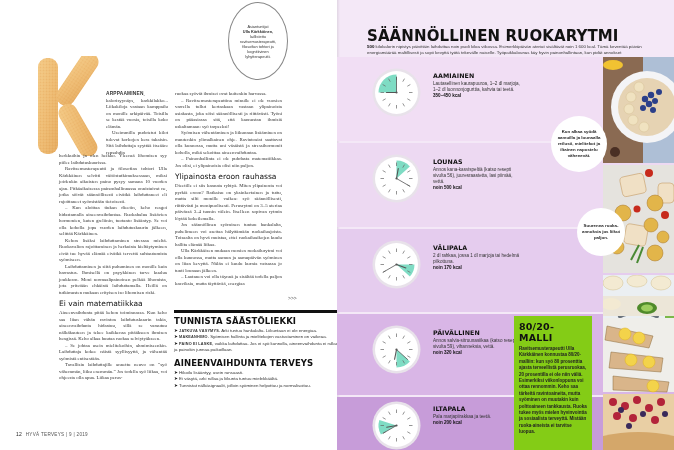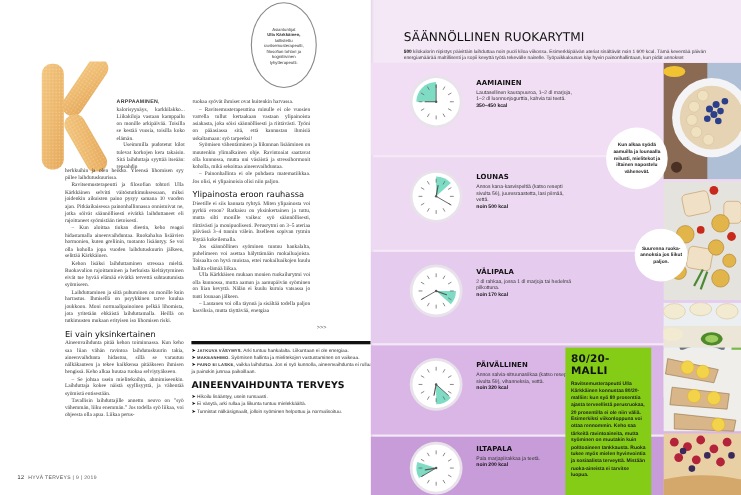--- a/index.html
+++ b/index.html
@@ -28,21 +28,21 @@
   .factbox .item b { font-size: 3.8px; letter-spacing: 0.2px; }
   .factbox .arr { color: #111; font-size: 4.6px; }
   .factbox h3.second { margin-top: 5px; }
 
   .folio { position: absolute; left: 16px; top: 431px; font-family: "Liberation Sans", sans-serif; font-size: 4.6px; color: #555; letter-spacing: 0.3px; }
   .folio .pn { color: #222; font-size: 5px; margin-right: 2px; }
 
   
   .right-page { position: absolute; left: 337px; top: 0; width: 337px; height: 450px; background: #f4e8f7; overflow: hidden; }
   .right-page .spine { position: absolute; left: 0; top: 0; width: 3px; height: 450px; background: linear-gradient(90deg, rgba(0,0,0,0.08), rgba(0,0,0,0)); }
-  .rtitle { position: absolute; left: 30px; top: 27px; font-family: "DejaVu Sans", sans-serif; font-weight: normal; font-size: 11px; color: #111; letter-spacing: 0.1px; }
+  .rtitle { position: absolute; left: 30px; top: 27px; font-family: "DejaVu Sans", sans-serif; font-weight: bold; font-size: 15px; color: #111; letter-spacing: 0.1px; }
   .rintro { position: absolute; left: 30px; top: 44px; width: 280px; font-family: "Liberation Sans", sans-serif; font-size: 4.4px; line-height: 6.3px; color: #333; }
   .rintro b { color: #111; }
 
   .meal-row { position: absolute; left: 0; width: 337px; }
   .meal-row .clock { position: absolute; left: 38px; width: 43px; height: 43px; border-radius: 50%; background: #fff; box-shadow: 0 0 0 2.5px #e8e2ea; }
   .meal-row svg { width: 43px; height: 43px; }
   .meal-text { position: absolute; left: 96px; font-family: "Liberation Sans", sans-serif; }
   .meal-text .mname { font-family: "DejaVu Sans", sans-serif; font-weight: bold; font-size: 6.3px; color: #111; letter-spacing: 0.1px; margin-bottom: 1.5px; }
   .meal-text .mdesc { font-size: 4.6px; line-height: 6.1px; color: #333; width: 90px; }
   .meal-text .mkcal { font-weight: bold; font-size: 4.6px; line-height: 6.1px; color: #111; }
@@ -98,41 +98,42 @@
     <p class="noind"><span class="lead">ARPPAAMINEN</span><span>, kalorisyynäys, karkkilakko... Liikakiloja vastaan kamppailu on monille arkipäivää. Toisilla se kestää vuosia, toisilla koko elämän.</span></p>
     <p>Useimmilla pudotetut kilot tulevat korkojen kera takaisin. Sitä laihduttaja syyttää itseään: repsahdin</p>
   </div>
 
   <div class="body-text col1b">
     <p class="noind">herkkuihin ja olen heikko. Yleensä lihomisen syy piilee laihdutuskuurissa.</p>
     <p>Ravitsemusterapeutti ja filosofian tohtori Ulla Kärkkäinen selvitti väitöstutkimuksessaan, miksi joidenkin aikuisten paino pysyy samana 10 vuoden ajan. Pitkäaikaisessa painonhallinnassa onnistuivat ne, jotka söivät säännöllisesti eivätkä laihduttaneet eli rajoittaneet syömistään tietoisesti.</p>
     <p>– Kun aloittaa tiukan dieetin, keho reagoi hidastamalla aineenvaihduntaa. Ruokahalua lisäävien hormonien, kuten greliinin, tuotanto lisääntyy. Se voi olla koholla jopa vuoden laihdutuskuurin jälkeen, selittää Kärkkäinen.</p>
     <p>Kehon lisäksi laihduttaminen stressaa mieltä. Ruokavalion rajoittaminen ja herkuista kieltäytyminen eivät tue hyvää elämää eivätkä tervettä suhtautumista syömiseen.</p>
     <p>Laihduttaminen ja siitä puhuminen on monille kuin harrastus. Ihmisellä on psyykkinen tarve kuulua joukkoon. Moni normaalipainoinen pelkää lihomista, jota yritetään ehkäistä laihduttamalla. Heillä on tutkimusten mukaan erityisen iso lihomisen riski.</p>
-    <div class="subhead">Ei vain yksinkertainen</div>
+    <div class="subhead">Ei vain matematiikkaa</div>
     <p class="noind">Aineenvaihdunta pitää kehon toiminnassa. Kun keho saa liian vähän ravintoa laihdutuskuurin takia, aineenvaihdunta hidastuu, sillä se varautuu nälkäkauteen ja tekee kaikkensa pitääkseen ihmisen hengissä. Keho alkaa huutaa ruokaa selviytyäkseen.</p>
     <p>– Se johtaa usein mielitekoihin, ahmimiseenkin. Laihduttaja kokee näistä syyllisyyttä, ja vähentää syömistä entisestään.</p>
     <p>Tavallisin laihduttajille annettu neuvo on ”syö vähemmän, liiku enemmän.” Jos todella syö liikaa, voi ohjeesta olla apua. Liikaa perus-</p>
   </div>
 
   <div class="body-text col2">
     <p class="noind">ruokaa syövät ihmiset ovat kuitenkin harvassa.</p>
     <p>– Ravitsemusterapeuttina minulle ei ole vuosien varrella tullut kertaakaan vastaan ylipainoista asiakasta, joka söisi säännöllisesti ja riittävästi. Työni on pääasiassa sitä, että kannustan ihmisiä uskaltamaan: syö tarpeeksi!</p>
     <p>Syömisen vähentäminen ja liikunnan lisääminen on muutenkin ylimalkainen ohje. Ravintoaiat saattavat olla kunnossa, mutta uni väsäistä ja stressihormonit koholla, mikä sekoittaa aineenvaihduntaa.</p>
     <p>– Painonhallinta ei ole puhdasta matematiikkaa. Jos olisi, ei ylipainoisia olisi niin paljon.</p>
     <div class="subhead">Ylipainosta eroon rauhassa</div>
     <p class="noind">Dieetille ei siis kannata ryhtyä. Miten ylipainosta voi pyrkiä eroon? Ratkaisu on yksinkertainen ja tuttu, mutta silti monille vaikea: syö säännöllisesti, riittävästi ja monipuolisesti. Perusrytmi on 3–5 ateriaa päivässä 3–4 tunnin välein. Itselleen sopivan rytmin löytää kokeilemalla.</p>
     <p>Jos säännöllinen syöminen tuntuu hankalalta, puhelimeen voi asettaa hälyttämään ruokailuajoista. Toisaalta on hyvä muistaa, ettei ruokailuaikojen kuulu hallita elämää liikaa.</p>
     <p>Ulla Kärkkäisen mukaan monien ruokailurytmi voi olla kunnossa, mutta aamun ja aamupäivän syöminen on liian kevyttä. Nälän ei kuulu kurnia vatsassa jo tunti lounaan jälkeen.</p>
     <p>– Lautanen voi olla täynnä ja sisältää todella paljon kasviksia, mutta täyttävää, energiaa</p>
   </div>
   <div class="more-arrows">&gt;&gt;&gt;</div>
 
   <div class="factbox-rule"></div>
   <div class="factbox">
+    <h3>TUNNISTA SÄÄSTÖLIEKKI</h3>
     <div class="item"><span class="arr">➤</span> <b>JATKUVA VÄSYMYS.</b><span> Arki tuntuu hankalalta. Liikuntaan ei ole energiaa.</span></div>
     <div class="item"><span class="arr">➤</span> <b>MAKEANHIMO.</b><span> Syömisen hallinta ja mielitekojen vastustaminen on vaikeaa.</span></div>
     <div class="item"><span class="arr">➤</span> <b>PAINO EI LASKE,</b><span> vaikka laihduttaa. Jos ei syö kunnolla, aineenvaihdunta ei rullaa ja painokin junnaa paikoillaan.</span></div>
     <h3 class="second">AINEENVAIHDUNTA TERVEYS</h3>
     <div class="item"><span class="arr">➤</span> <span>Hikoilu lisääntyy, usein runsaasti.</span></div>
     <div class="item"><span class="arr">➤</span> <span>Ei väsytä, arki rullaa ja liikunta tuntuu mielekkäältä.</span></div>
     <div class="item"><span class="arr">➤</span> <span>Tunnistat nälkäsignaalit, jolloin syöminen helpottuu ja normalisoituu.</span></div>
   </div>
 
   <div class="folio">

